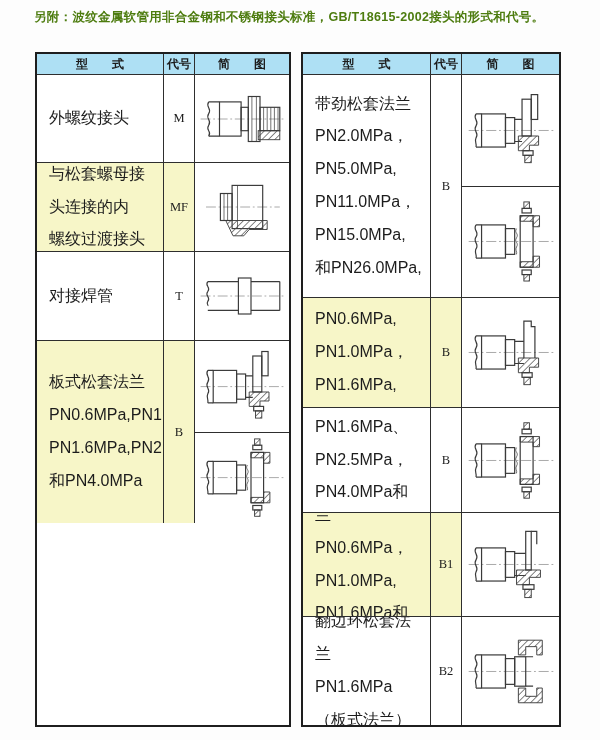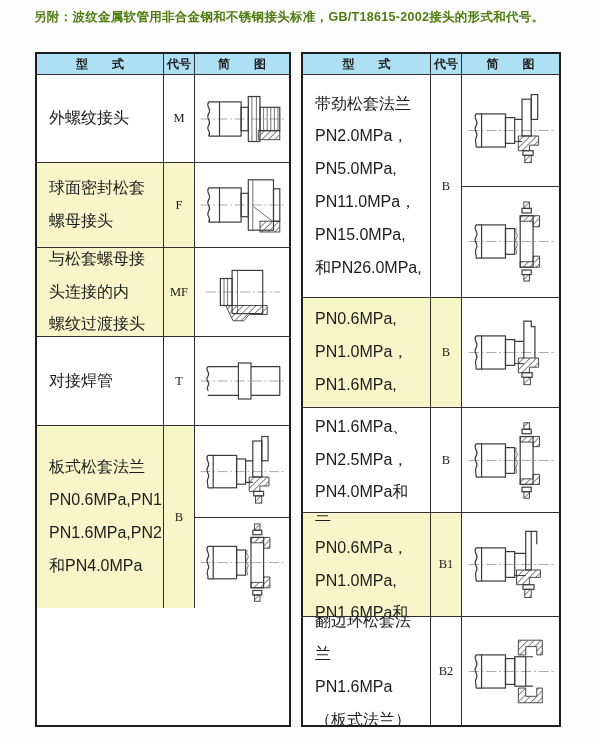--- a/index.html
+++ b/index.html
@@ -79,38 +79,20 @@
           <rect class="ln" x="49" y="27" width="8" height="26"></rect>
           <rect class="ln" x="57" y="15" width="13" height="50"></rect>
           <path class="thin" d="M61,15 V65 M66,15 V65"></path>
           <rect class="ln" x="70" y="27" width="22" height="26"></rect>
           <path class="thin" d="M74,27 V53 M78,27 V53 M82,27 V53 M86,27 V53 M90,27 V53"></path>
           <rect class="ht" x="68" y="53" width="24" height="10"></rect>
         </svg>
       </div>
     </div>
 
-    <div class="row" style="height:85px">
-      <div class="cell t-type type-cell hl">球面密封松套螺母接头</div>
-      <div class="cell t-code code-cell hl">F</div>
-      <div class="cell t-diag diag-cell">
-        <svg class="diag" width="90" viewBox="0 0 100 80">
-          <line class="cl" x1="4" y1="40" x2="97" y2="40"></line>
-          <path class="ln" d="M13,21 H25 M13,59 H25"></path>
-          <path class="ln" d="M13,21 c-4,6 4,7 0,13 c-4,6 4,7 0,13 c-4,6 4,6 0,12"></path>
-          <rect class="ln" x="25" y="21" width="24" height="38"></rect>
-          <rect class="ln" x="49" y="27" width="8" height="26"></rect>
-          <rect class="ln" x="57" y="12" width="28" height="56"></rect>
-          <path class="thin" d="M62,12 V68"></path>
-          <rect class="ln" x="85" y="22" width="7" height="36"></rect>
-          <path class="thin" d="M63,42 L84,58"></path>
-          <rect class="ht" x="70" y="58" width="22" height="12"></rect>
-        </svg>
-      </div>
-    </div>
 
 
     <div class="row" style="height:89px">
       <div class="cell t-type type-cell hl">与松套螺母接头连接的内
 螺纹过渡接头</div>
       <div class="cell t-code code-cell hl">MF</div>
       <div class="cell t-diag diag-cell">
         <svg class="diag" width="90" viewBox="0 0 100 80">
           <line class="cl" x1="10" y1="40" x2="92" y2="40"></line>
           <rect class="ln" x="26" y="25" width="13" height="30"></rect>

